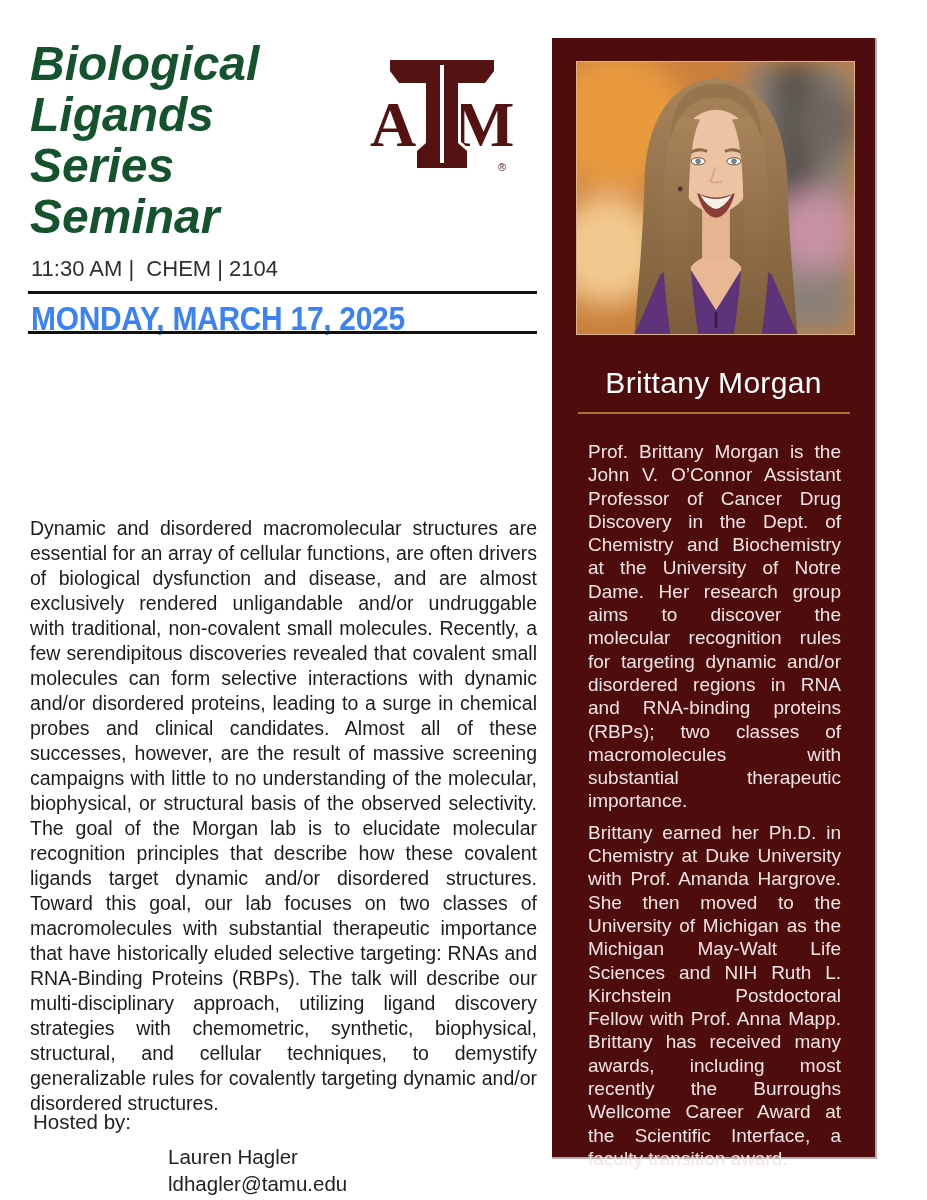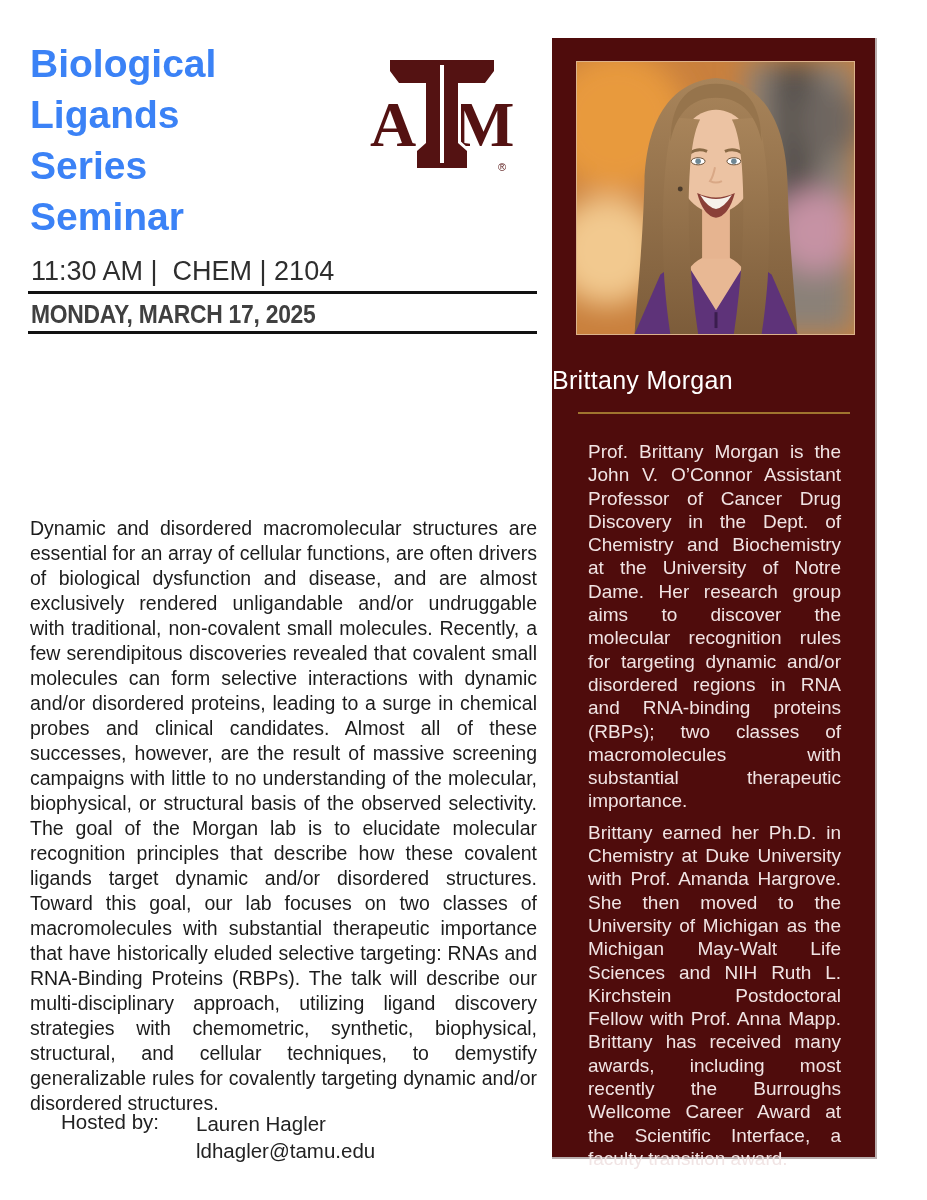--- a/index.html
+++ b/index.html
@@ -1,54 +1,54 @@
 <!DOCTYPE html>
 <html><head>
 <meta charset="utf-8">
 <style>
   html,body{margin:0;padding:0;background:#ffffff;}
   body{font-family:"Liberation Sans","DejaVu Sans",sans-serif;}
   .page{position:relative;width:927px;height:1200px;background:#ffffff;overflow:hidden;}
 
   
   .series-title{position:absolute;left:30px;top:38px;width:320px;
-    font-size:39px;line-height:51px;font-weight:bold;color:#3b82f6;}
+    font-size:48px;line-height:51px;font-weight:bold;color:#14532d;font-style:italic;}
   .series-title span{display:block;}
 
   .logo-wrap{position:absolute;left:368px;top:58px;width:152px;height:118px;}
 
-  .time-loc{position:absolute;left:31px;top:256px;font-size:27px;color:#2e2e2e;white-space:pre;}
+  .time-loc{position:absolute;left:31px;top:256px;font-size:22px;color:#2e2e2e;white-space:pre;}
 
   .rule{position:absolute;left:28px;width:509px;height:3px;background:#111;}
   .rule-top{top:291px;}
   .rule-bottom{top:331px;}
 
-  .date-banner{position:absolute;left:31px;top:299px;font-size:26px;font-weight:bold;color:#404040;}
+  .date-banner{position:absolute;left:31px;top:299px;font-size:34px;font-weight:bold;color:#3b82f6;}
   .date-banner span{display:inline-block;transform:scaleX(0.88);transform-origin:left center;letter-spacing:-0.3px;white-space:pre;}
 
   .talk-title{position:absolute;left:30px;top:342px;width:520px;
     font-size:35px;line-height:40px;font-weight:bold;color:#0d0d0d;letter-spacing:0.2px;}
   .talk-title span{display:block;}
 
   .abstract{position:absolute;left:30px;top:516px;width:507px;
     font-size:19.5px;line-height:25px;color:#1c1c1c;text-align:justify;}
 
   .hosted{position:absolute;left:33px;top:1110px;display:flex;font-size:20.5px;color:#222;}
-  .hosted .label{width:135px;margin-left:28px;}
-  .hosted .who{line-height:27px;}
+  .hosted .label{width:135px;}
+  .hosted .who{line-height:27px;margin-top:33px;}
   .hosted .who div{white-space:nowrap;}
 
   
   .sidebar{position:absolute;left:552px;top:38px;width:325px;height:1121px;
     background:#4F0C0C;border-right:2px solid #b9aeae;border-bottom:2px solid #b9aeae;box-sizing:border-box;}
   .photo{position:absolute;left:24px;top:23px;width:279px;height:274px;
     border:1px solid rgba(255,255,255,0.35);box-sizing:border-box;overflow:hidden;background:#c98a4d;}
   .photo svg{display:block;}
-  .speaker-name{position:absolute;left:0;top:328px;width:100%;
-    font-size:25px;color:#ffffff;letter-spacing:0.3px;}
+  .speaker-name{position:absolute;left:0;top:328px;width:100%;text-align:center;
+    font-size:30px;color:#ffffff;letter-spacing:0.3px;}
   .name-divider{position:absolute;left:26px;top:374px;width:272px;height:2px;background:#A0752F;}
   .bio{position:absolute;left:28px;top:394px;width:269px;
     font-size:19px;line-height:23.3px;color:#F1E4E4;text-align:justify;}
   .bio p{margin:8px;}
 </style>
 </head>
 <body>
 
 <div class="page">
 

